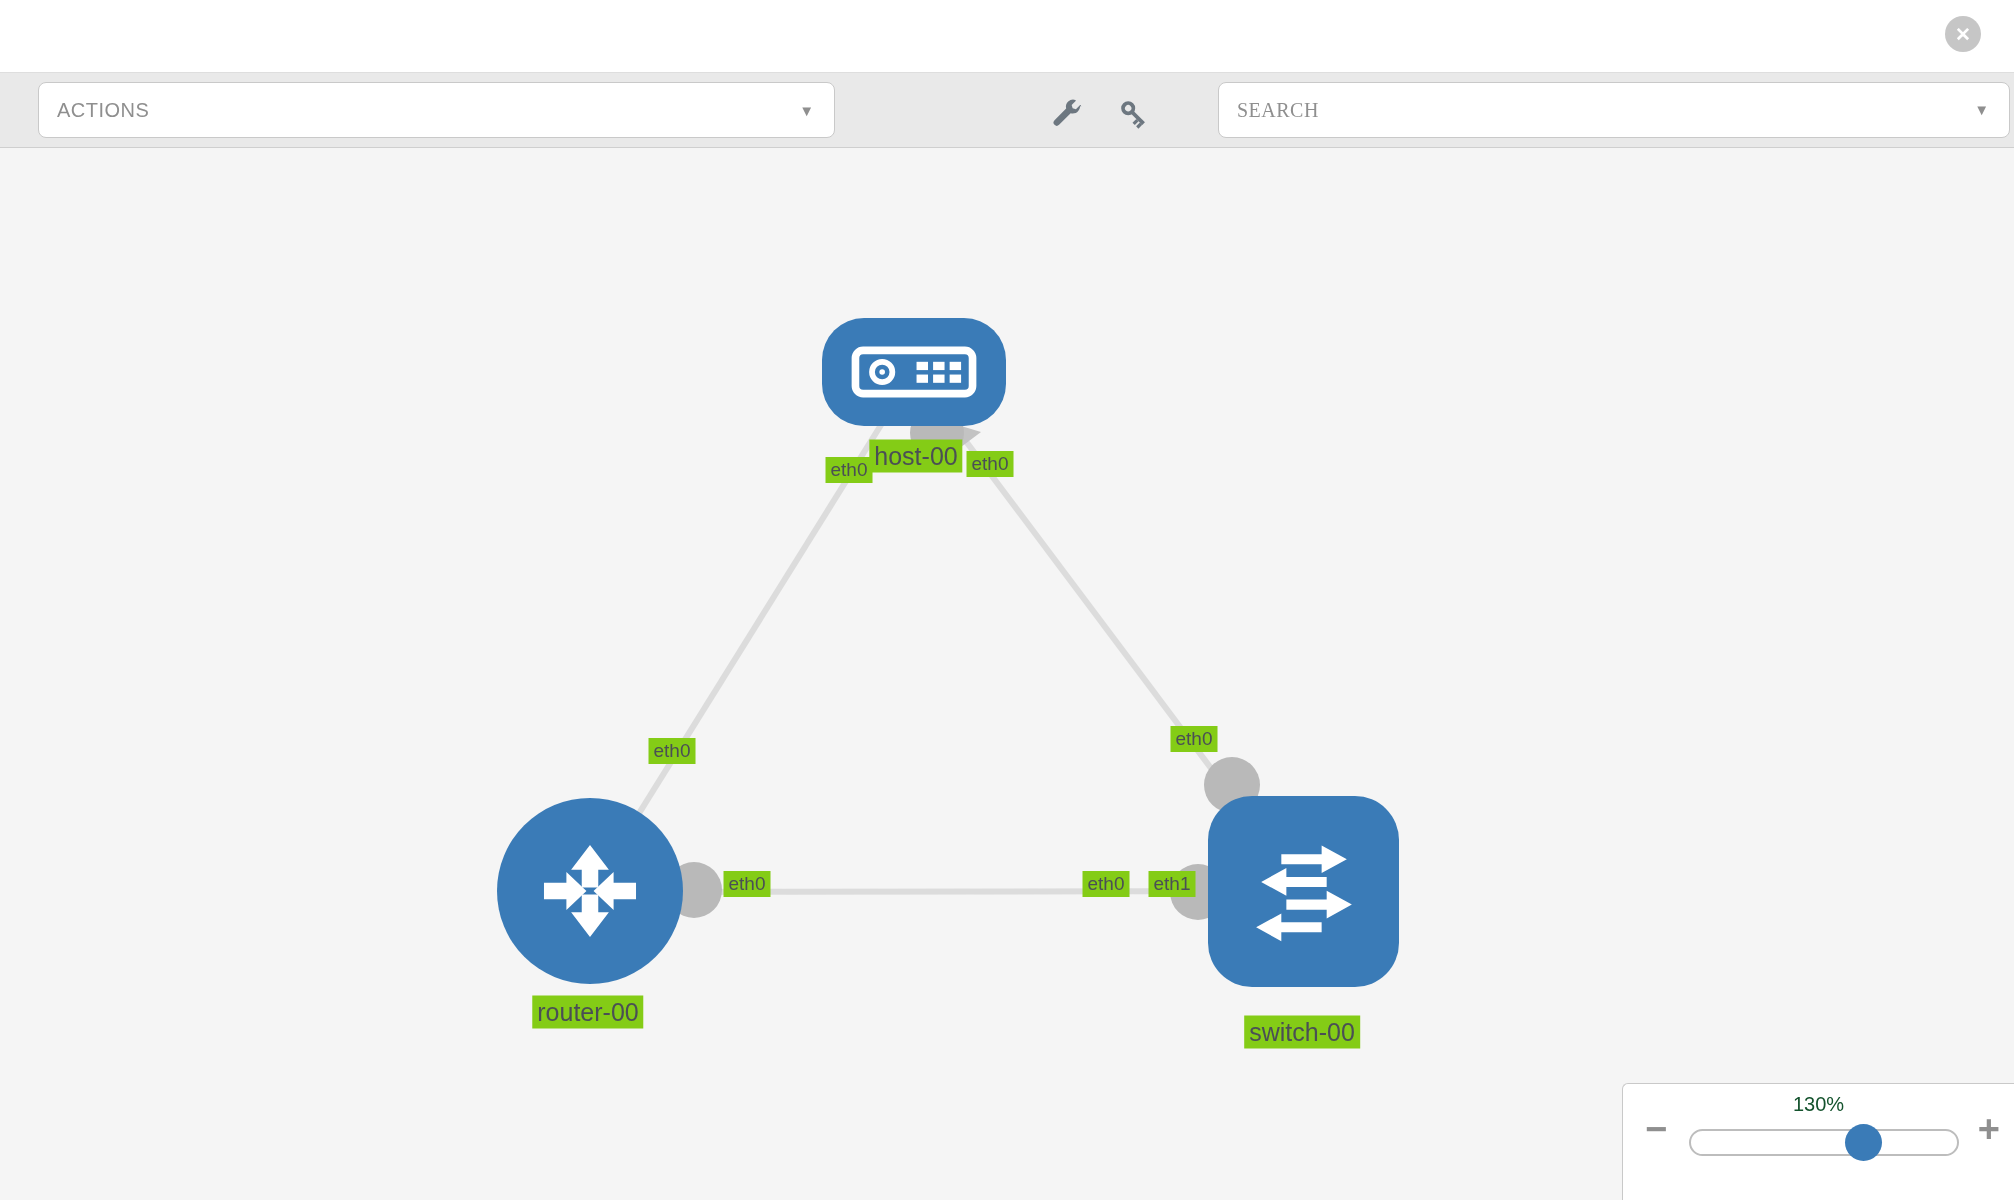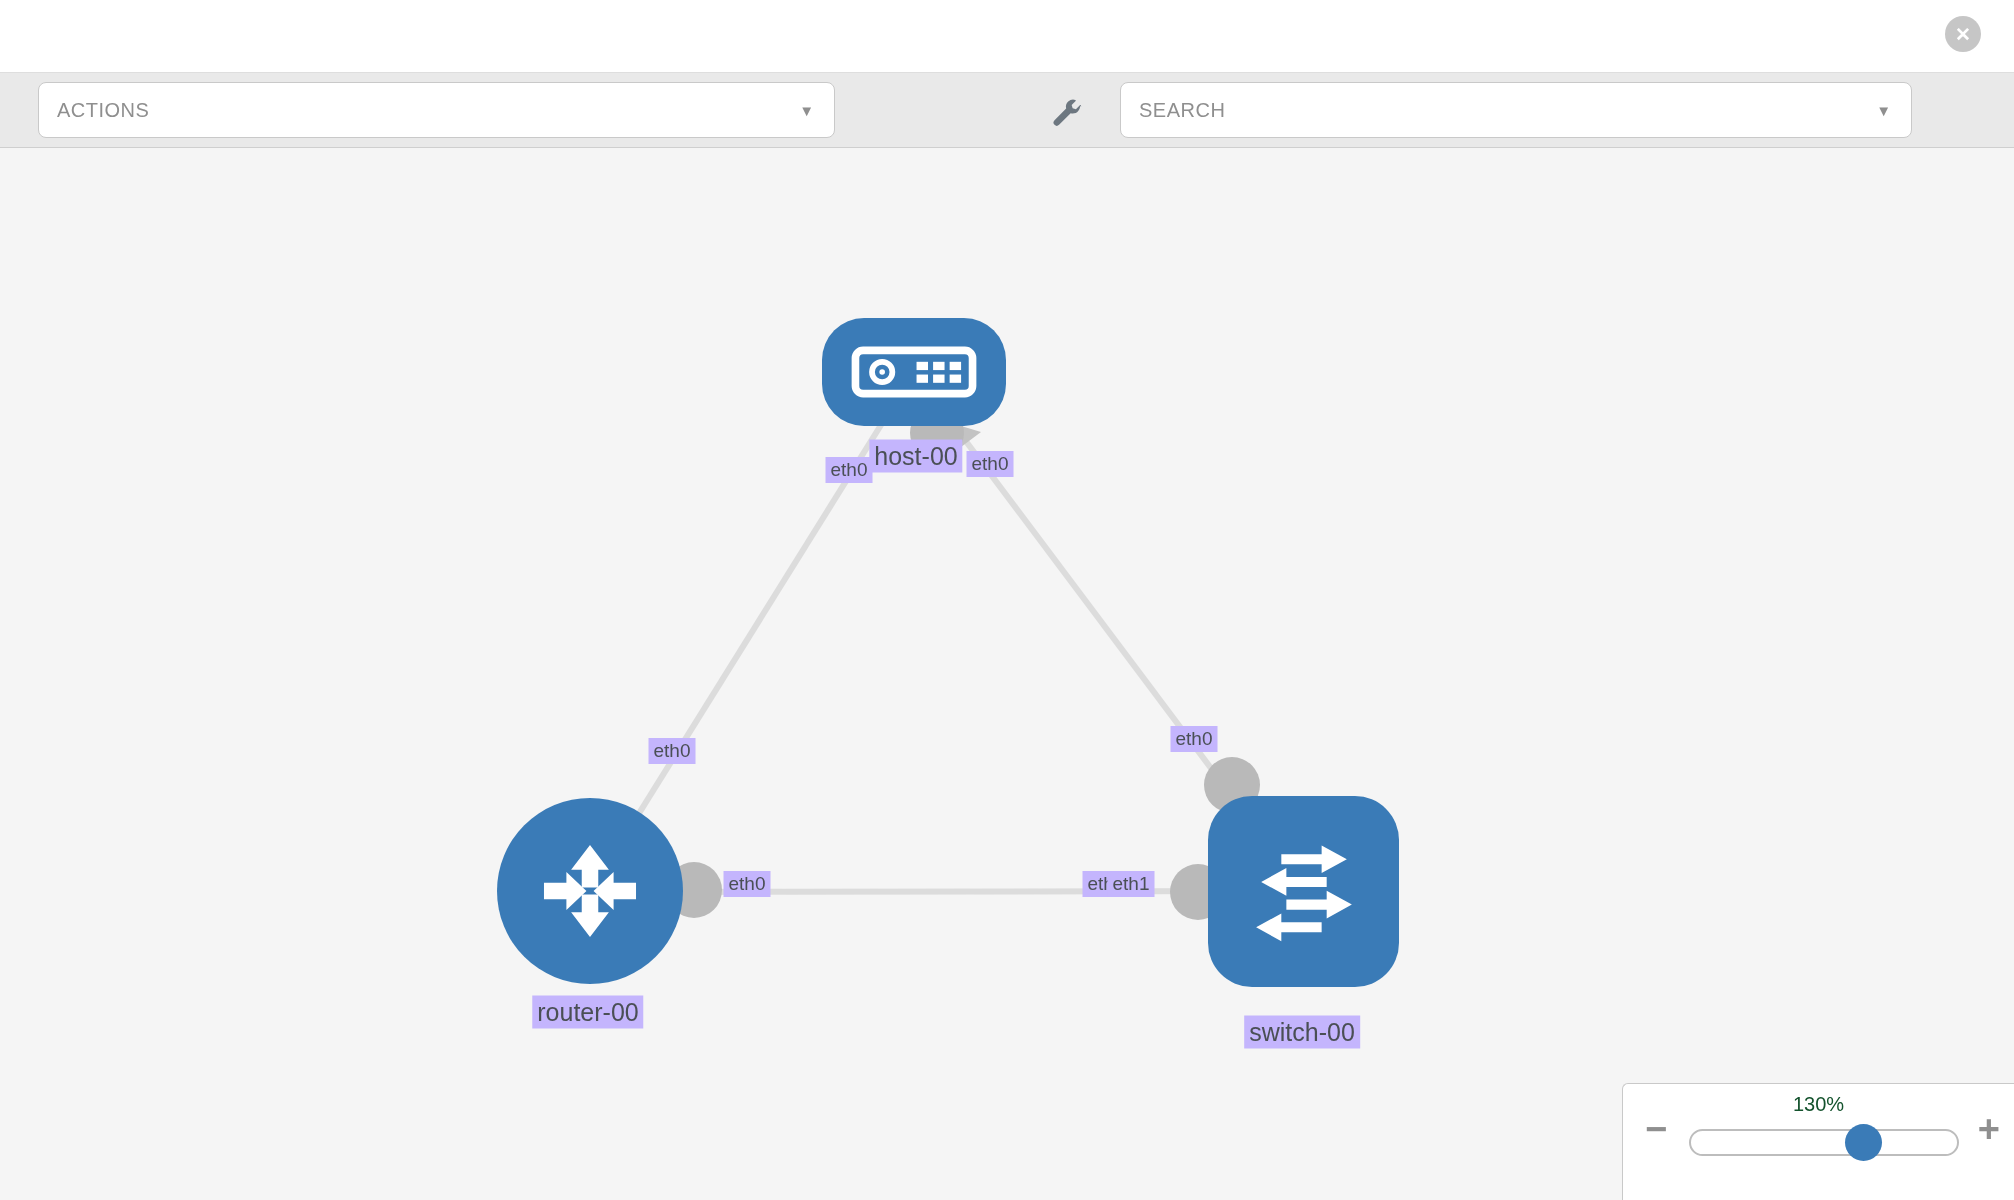--- a/index.html
+++ b/index.html
@@ -44,21 +44,21 @@
   }
   .select-box .select-label {
     position: absolute; left: 18px; top: 50%; transform: translateY(-50%);
     font-size: 20px; color: #8f8f8f; letter-spacing: .5px;
   }
   .select-box .caret {
     position: absolute; right: 20px; top: 50%; transform: translateY(-50%);
     font-size: 15px; color: #8f8f8f;
   }
   .actions-box { left: 38px; width: 797px; }
-  .search-box { left: 1120px; width: 792px; }
+  .search-box { left: 1218px; width: 792px; font-family: Liberation Serif, serif; }
   .tool-btn {
     position: absolute; top: 21px; width: 40px; height: 40px;
     display: flex; align-items: center; justify-content: center;
     cursor: pointer;
   }
   .tool-btn svg { width: 34px; height: 34px; fill: #6d7780; stroke: #6d7780; }
   .wrench-btn { left: 1046px; }
   .key-btn { left: 1114px; }
 
   
@@ -68,21 +68,21 @@
   }
   .links-svg { position: absolute; left: 0; top: 0; z-index: 1; }
 
   .node { position: absolute; z-index: 2; background: #3a7bb7; display: flex; align-items: center; justify-content: center; cursor: pointer; }
   .node-host   { left: 822px;  top: 170px; width: 184px; height: 108px; border-radius: 42px; }
   .node-router { left: 497px;  top: 650px; width: 186px; height: 186px; border-radius: 50%; }
   .node-switch { left: 1208px; top: 648px; width: 191px; height: 191px; border-radius: 44px; }
 
   .chip {
     position: absolute; transform: translate(-50%, -50%);
-    background: #c4b5fd; color: #4a4f55;
+    background: #84cc16; color: #4a4f55;
     padding: 2px 5px; white-space: nowrap; z-index: 3;
   }
   .node-label { font-size: 25px; }
   .if-label { font-size: 19px; }
   .chip-front { z-index: 4; }
 
   
   .zoom-panel {
     position: absolute; left: 1622px; top: 1083px; width: 392px; height: 117px;
     background: #ffffff; border: 1px solid #c9c9c9; border-right: none; border-bottom: none;
@@ -196,21 +196,21 @@
     <div class="chip node-label" style="left:916px; top:308px;">host-00</div>
     <div class="chip node-label" style="left:560px; top:864px;margin-left:28px;">router-00</div>
     <div class="chip node-label" style="left:1302px; top:884px;">switch-00</div>
 
     <div class="chip if-label" style="left:849px; top:322px;">eth0</div>
     <div class="chip if-label" style="left:990px; top:316px;">eth0</div>
     <div class="chip if-label" style="left:672px; top:603px;">eth0</div>
     <div class="chip if-label" style="left:1194px; top:591px;">eth0</div>
     <div class="chip if-label" style="left:747px; top:736px;">eth0</div>
     <div class="chip if-label" style="left:1106px; top:736px;">eth0</div>
-    <div class="chip if-label chip-front" style="left:1131px; top:736px;">eth1</div>
+    <div class="chip if-label chip-front" style="left:1172px; top:736px;">eth1</div>
   </div>
 
   <div class="zoom-panel">
     <div class="zoom-level">130%</div>
     <div class="zoom-minus">
       <span>−</span>
     </div>
     <div class="zoom-track">
       <div class="zoom-thumb"></div>
     </div>

